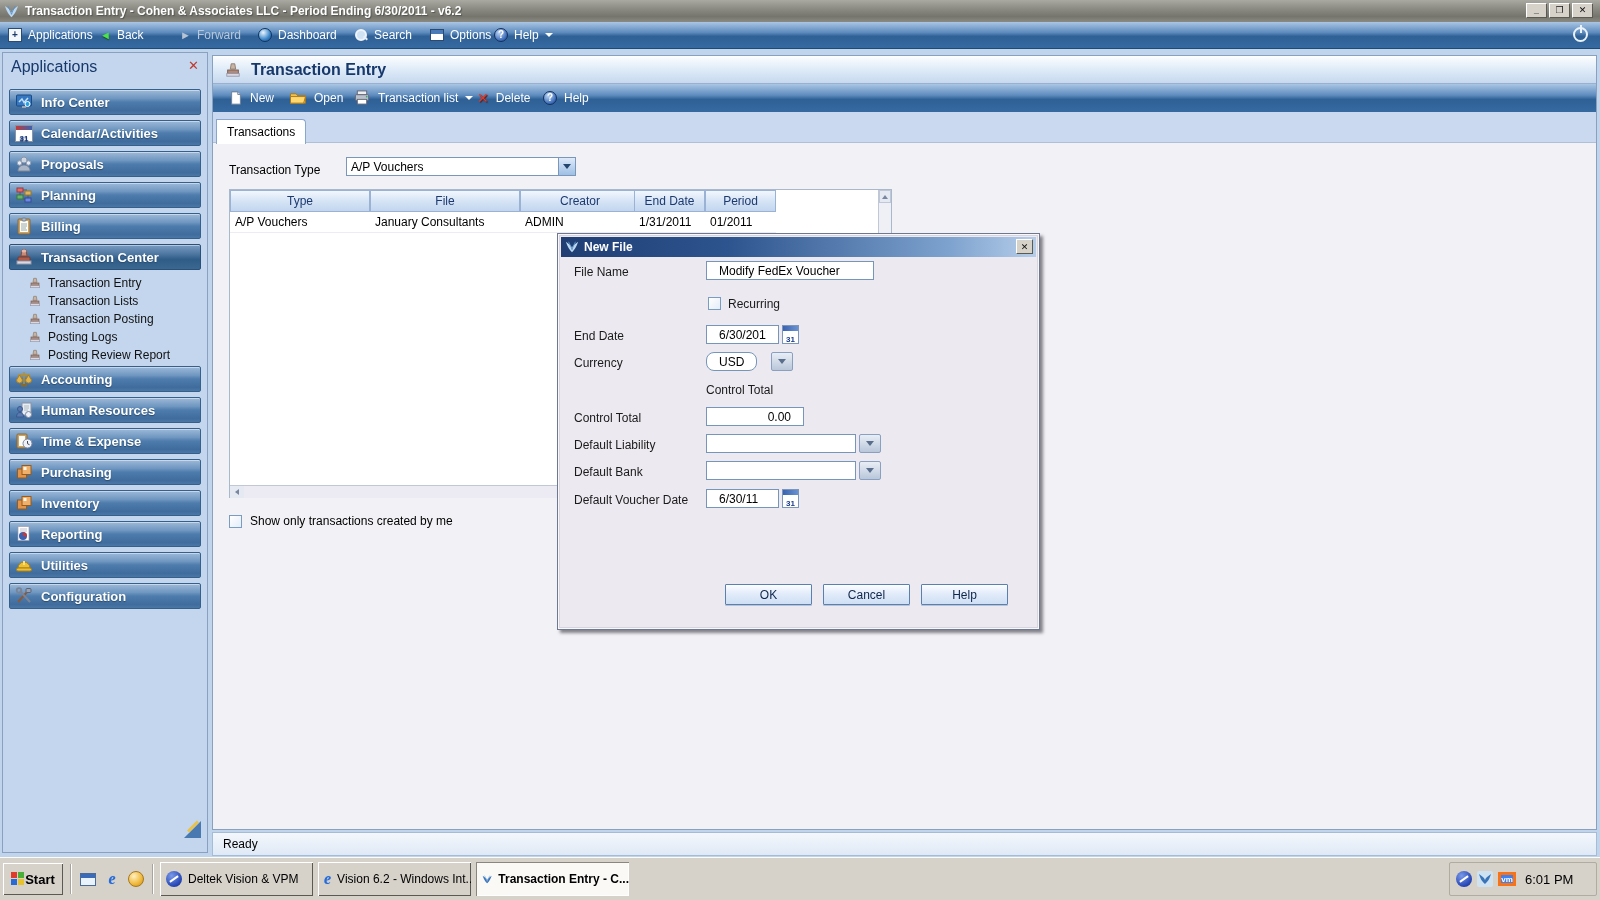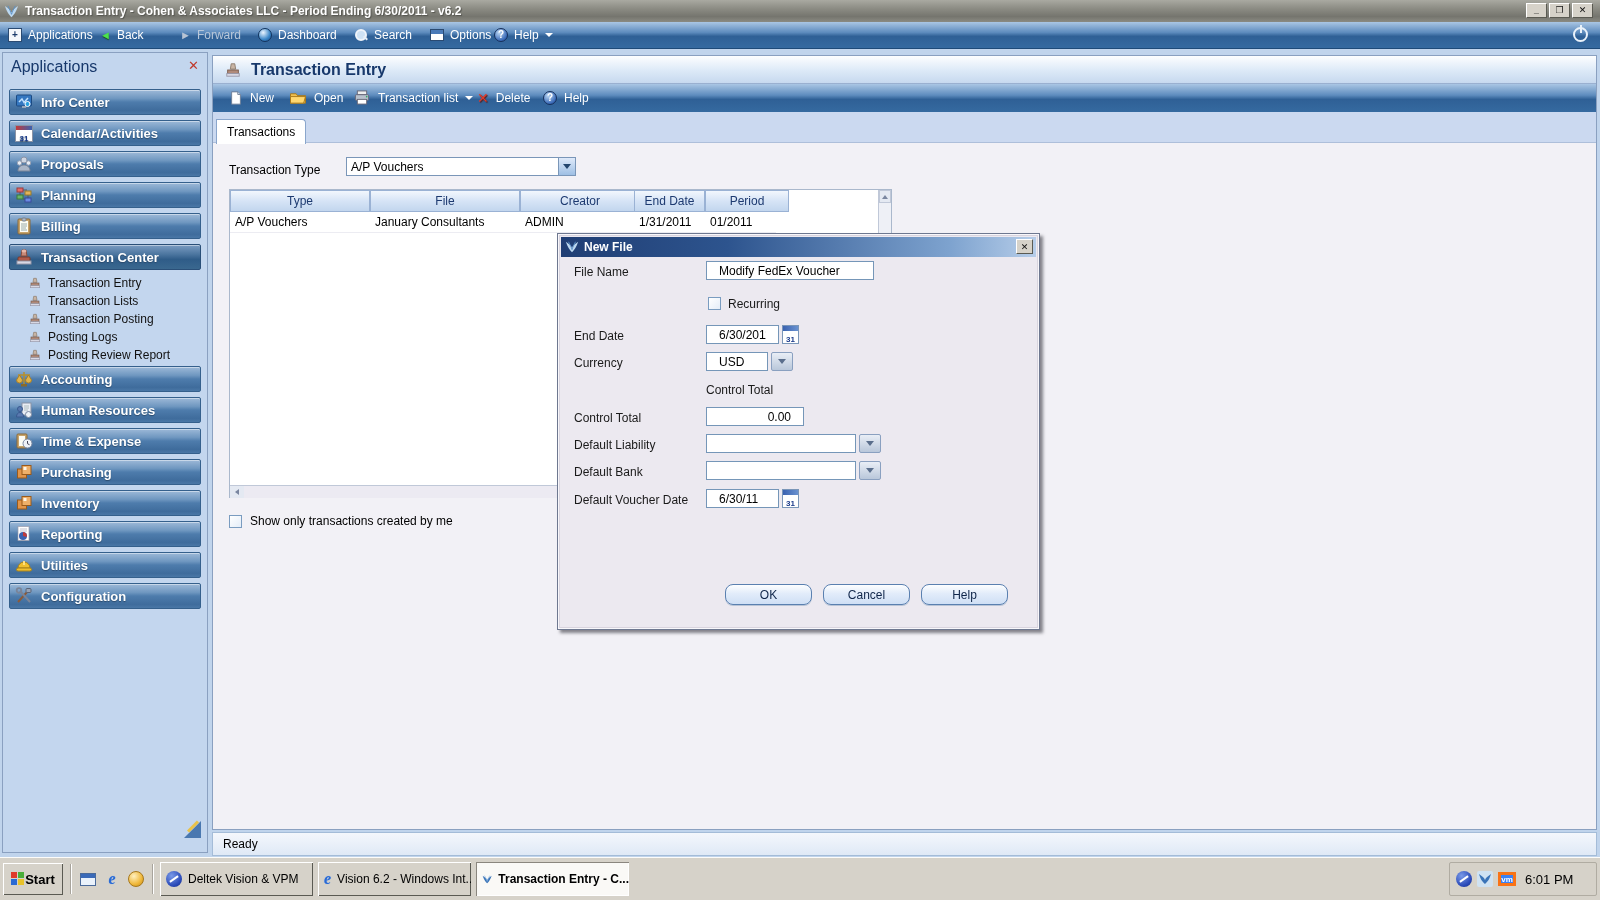--- a/index.html
+++ b/index.html
@@ -112,21 +112,21 @@
     border:1px solid #fff; border-right-color:#5a5a52; border-bottom-color:#5a5a52;
     font-size:9px; font-weight:bold; color:#111; display:flex; align-items:center; justify-content:center; }
   .dlg-label { position:absolute; left:16px; font-size:12px; color:#1a1a1a; }
   .dlg-input { position:absolute; height:19px; border:1px solid #7596b8; background:#fff; font-family:inherit; font-size:12px; padding:0 12px; }
   .cal-btn { position:absolute; width:17px; height:19px; background:#fff; border:1px solid #7a96b8; text-align:center; }
   .cal-btn::before { content:""; position:absolute; left:0; top:0; width:100%; height:5px; background:linear-gradient(90deg,#3a62b0,#6a92d0); }
   .cal-btn span { position:relative; top:5px; font-size:8px; font-weight:bold; color:#1a3a8a; line-height:1; }
   .dd-btn { position:absolute; width:22px; height:19px; border:1px solid #8aa0c0; border-radius:2px;
     background:linear-gradient(180deg,#e9eef6,#b9c7da); display:flex; align-items:center; justify-content:center; }
   .dd-btn i { width:0; height:0; border-left:4px solid transparent; border-right:4px solid transparent; border-top:5px solid #5a6e8c; }
-  .dlg-btn { position:absolute; top:350px; width:87px; height:21px; border:1px solid #5a80b0; border-radius:8px;
+  .dlg-btn { position:absolute; top:350px; width:87px; height:21px; border:1px solid #5a80b0; border-radius:1px;
     background:linear-gradient(180deg,#fdfeff,#e2ecfa 45%,#cfdff5); font-family:inherit; font-size:12px; color:#10264a;
     box-shadow:0 1px 0 #b8c4d6; }
 
   
   .taskbar { position:absolute; left:0; top:857px; width:1600px; height:43px; background:#d6d2c9; border-top:1px solid #fdfcf9; }
   .raised { background:#d6d2c9; box-shadow:inset 1px 1px 0 #fff, inset -1px -1px 0 #5a5a52; }
   .startbtn { position:absolute; left:3px; top:5px; width:60px; height:32px; display:flex; align-items:center; justify-content:center; 
     font-weight:bold; font-size:13px; }
   .flag { position:relative; width:14px; height:14px; }
   .flag i { position:absolute; width:6px; height:6px; }
@@ -430,21 +430,21 @@
       <span class="combo-btn">
           <i></i>
         </span>
     </div>
 
     <div class="grid">
       <div class="gh" style="left:0; width:140px;">Type</div>
       <div class="gh" style="left:140px; width:150px;">File</div>
       <div class="gh" style="left:290px; width:120px;">Creator</div>
       <div class="gh" style="left:404px; width:71px;">End Date</div>
-      <div class="gh" style="left:475px; width:84px;">Period</div>
+      <div class="gh" style="left:475px; width:71px;">Period</div>
 
       <div>
         <div class="gc" style="left:0; width:140px;">A/P Vouchers</div>
         <div class="gc" style="left:140px; width:150px;">January Consultants</div>
         <div class="gc" style="left:290px; width:114px;">ADMIN</div>
         <div class="gc" style="left:404px; width:71px;">1/31/2011</div>
         <div class="gc" style="left:475px; width:71px;">01/2011</div>
       </div>
 
       <div class="vscroll">
@@ -486,21 +486,21 @@
     <input class="dlg-input" style="left: 148px; top: 27px; width: 168px;" value="Modify FedEx Voucher">
 
     <span class="chk" style="position:absolute; left:150px; top:63px;"></span>
     <span class="dlg-label" style="left:170px; top:63px;">Recurring</span>
 
     <span class="dlg-label" style="top:95px">End Date</span>
     <input class="dlg-input" style="left: 148px; top: 91px; width: 73px;" value="6/30/2011">
     <span class="cal-btn" style="left:224px; top:91px;"><span>31</span></span>
 
     <span class="dlg-label" style="top:122px">Currency</span>
-    <input class="dlg-input" style="left: 148px; top: 118px; width: 62px;" value="USD">
+    <input class="dlg-input" style="left: 148px; top: 118px; width: 51px; border-radius: 8px;" value="USD">
     <span class="dd-btn" style="left:213px; top:118px;">
         <i></i>
       </span>
 
     <span class="dlg-label" style="left:148px; top:149px;">Control Total</span>
 
     <span class="dlg-label" style="top:177px">Control Total</span>
     <input class="dlg-input" style="left: 148px; top: 173px; width: 98px; text-align: right;" value="0.00">
 
     <span class="dlg-label" style="top:204px">Default Liability</span>

